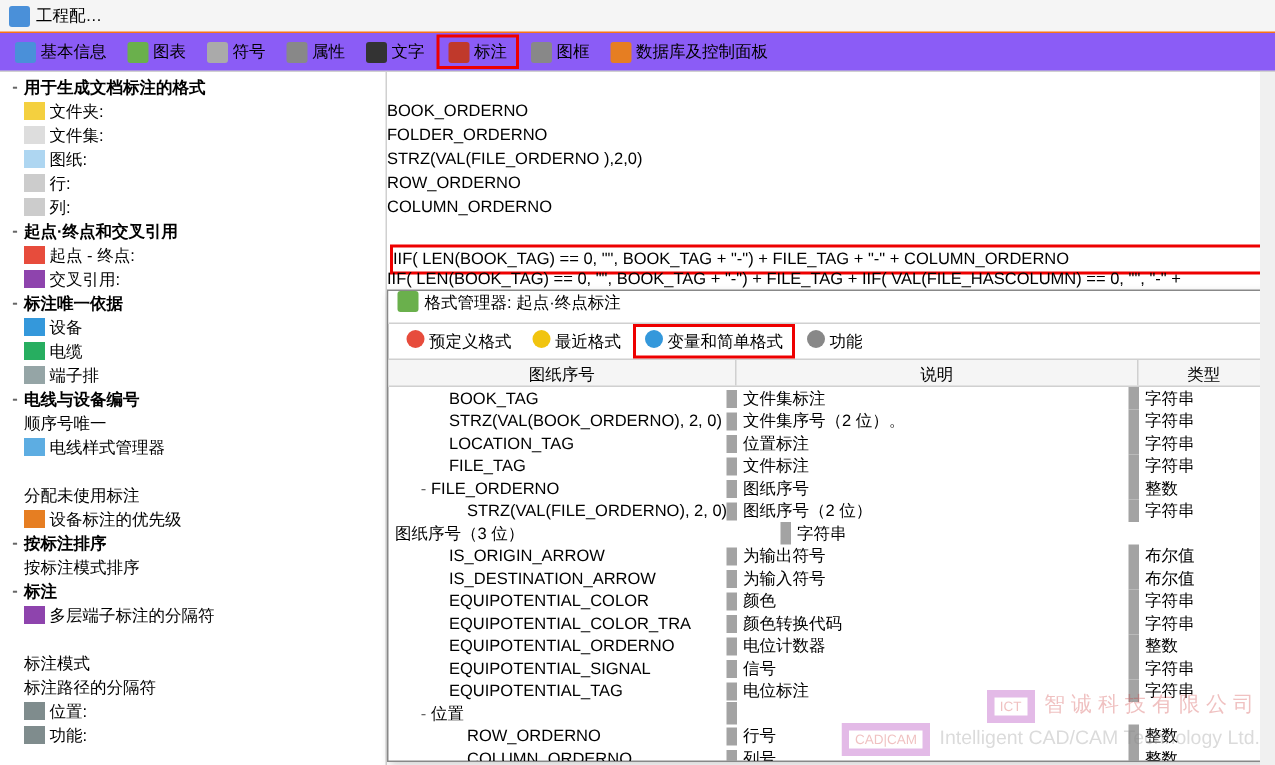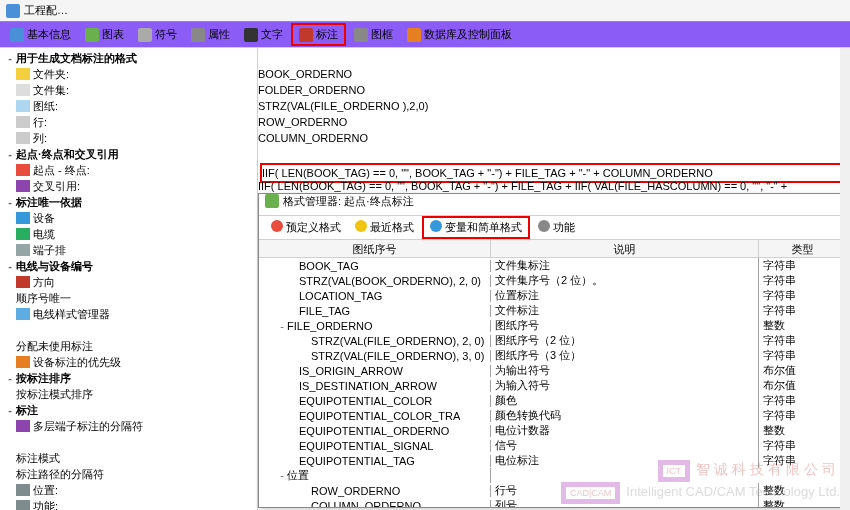--- a/index.html
+++ b/index.html
@@ -24,21 +24,21 @@
 .bigred{border:2px solid #e00;margin:1px 2px}
 .dlg{position:absolute;left:258px;top:193px;width:590px;height:315px;background:#fff;border:1px solid #888;box-shadow:2px 2px 6px rgba(0,0,0,.2)}
 .dlg .dtitle{height:22px;background:#fff;border-bottom:1px solid #d0d0d0;display:flex;padding:0 6px;gap:4px}
 .dlg .dtabs{height:24px;border-bottom:1px solid #d0d0d0;display:flex;align-items:center;padding:0 6px;gap:2px}
 .dtab{display:flex;align-items:flex-start;gap:3px;padding:2px 6px;cursor:pointer}
 .dlg .cols{display:flex;height:18px;border-bottom:1px solid #d0d0d0;background:#f5f5f5}
 .dlg .cols>div{border-right:1px solid #d0d0d0;padding:2px 6px;text-align:center}
 .c1{width:232px}.c2{width:268px}.c3{flex:1}
 .dlg .rows{overflow:auto;height:calc(100% - 64px)}
 .drow{display:flex;height:15px;align-items:center}
-.drow>div{border-right:1px solid #a3a3a3;padding:0 4px;overflow:hidden;white-space:nowrap}
+.drow>div{border-right:7px solid #a3a3a3;padding:0 4px;overflow:hidden;white-space:nowrap}
 .drow .d1{width:232px;padding-left:18px}
 .drow .d2{width:268px}
 .drow .d3{flex:1}
 .drow.ind1 .d1{padding-left:30px}
 .drow.ind2 .d1{padding-left:42px}
 .tw2{display:inline-block;width:10px;color:#666;text-align:center}
 .watermark{position:absolute;right:10px;bottom:6px;opacity:.3;pointer-events:none;text-align:right}
 .watermark .w1{color:#c33;font-size:14px;letter-spacing:4px}
 .watermark .w2{color:#888;font-size:13px}
 .watermark .w3{display:inline-block;border:5px solid #a21caf;color:#c33;padding:1px 4px;font-size:9px;margin-right:6px}
@@ -151,25 +151,20 @@
           <span class="tw"></span>
           <span class="tico2" style="background:#95a5a6"></span>
           <span>端子排</span>
         </div>
         <div class="tnode bold">
           <span class="tw">-</span>
           <span>电线与设备编号</span>
         </div>
         <div class="tnode">
           <span class="tw"></span>
-          <span class="tico2" style="background:#c0392b"></span>
-          <span>方向</span>
-        </div>
-        <div class="tnode">
-          <span class="tw"></span>
           <span>顺序号唯一</span>
         </div>
         <div class="tnode">
           <span class="tw"></span>
           <span class="tico2" style="background:#5dade2"></span>
           <span>电线样式管理器</span>
         </div>
         <div class="tnode">
           <span class="tw"></span>
           <span></span>
@@ -372,21 +367,20 @@
         <div class="d1"><span class="tw2">-</span>FILE_ORDERNO</div>
         <div class="d2">图纸序号</div>
         <div class="d3">整数</div>
       </div>
       <div class="drow ind2">
         <div class="d1"><span class="tw2"></span>STRZ(VAL(FILE_ORDERNO), 2, 0)</div>
         <div class="d2">图纸序号（2 位）</div>
         <div class="d3">字符串</div>
       </div>
       <div class="drow ind2">
-        <div class="d1"><span class="tw2"></span>STRZ(VAL(FILE_ORDERNO), 3, 0)</div>
         <div class="d2">图纸序号（3 位）</div>
         <div class="d3">字符串</div>
       </div>
       <div class="drow ind1">
         <div class="d1"><span class="tw2"></span>IS_ORIGIN_ARROW</div>
         <div class="d2">为输出符号</div>
         <div class="d3">布尔值</div>
       </div>
       <div class="drow ind1">
         <div class="d1"><span class="tw2"></span>IS_DESTINATION_ARROW</div>

